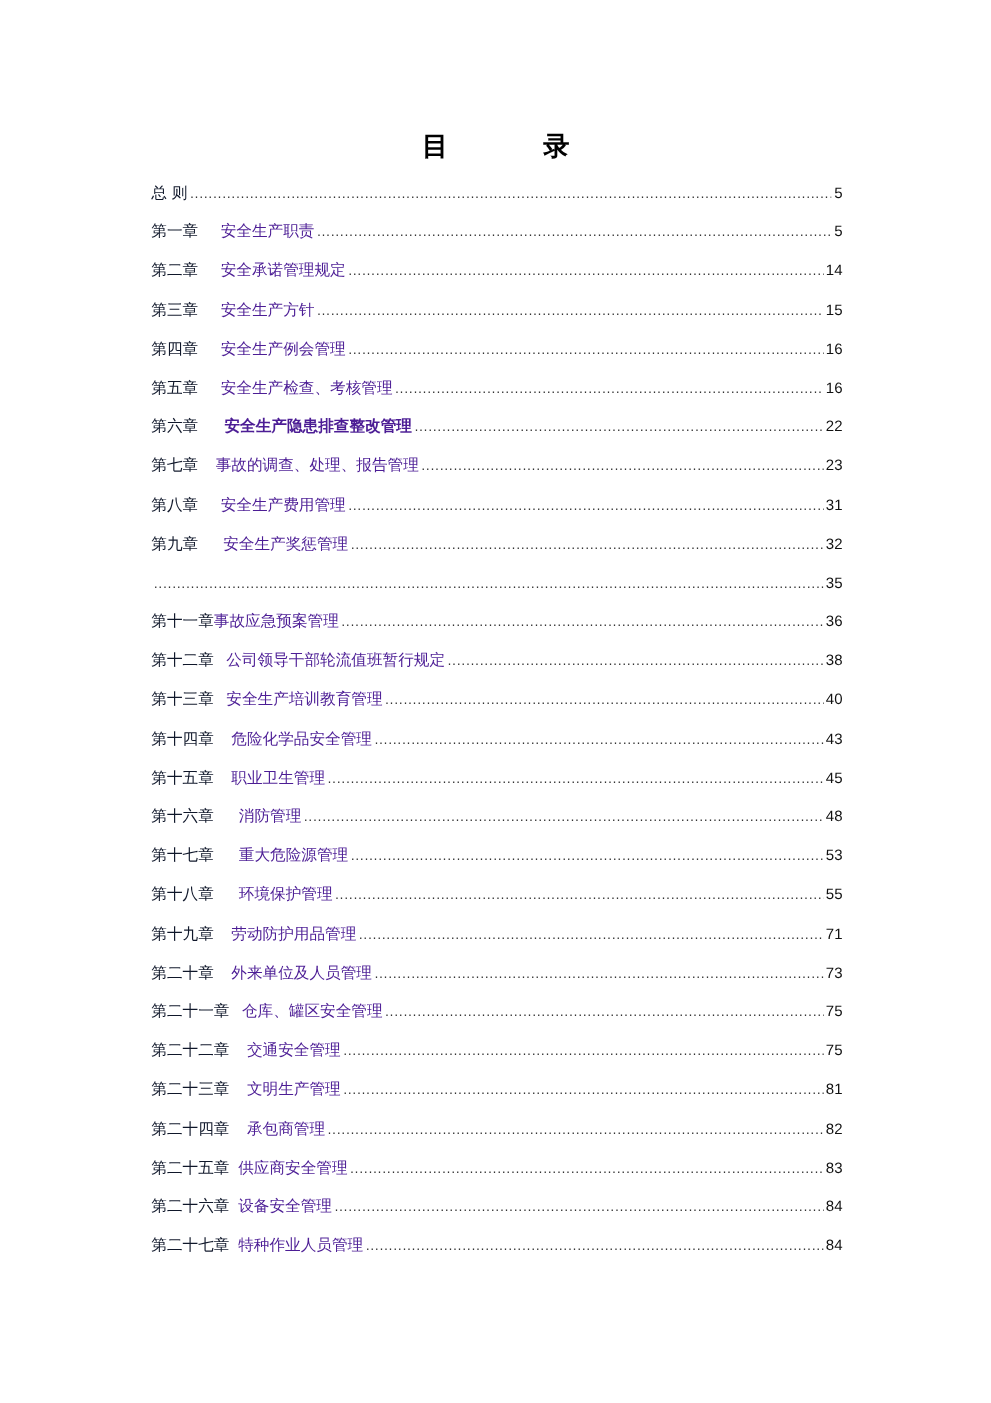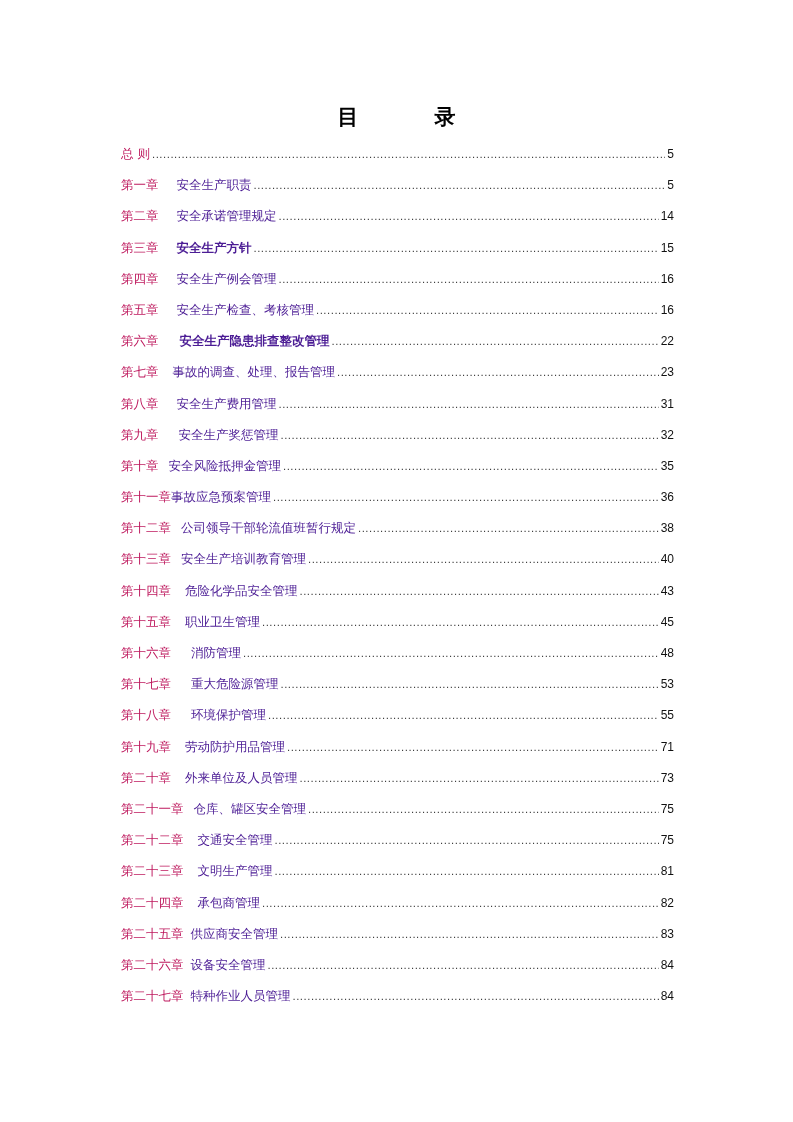--- a/index.html
+++ b/index.html
@@ -56,21 +56,21 @@
       font-size: 12.5px;
       white-space: nowrap;
       cursor: pointer;
     }
     .toc-label {
       flex: 0 0 auto;
       color: #222;
     }
     .toc-chapter {
       display: inline-block;
-      color: #be185d;
+      color: #0f172a;
     }
     .toc-name {
       display: inline-block;
       color: #4c1d95;
     }
     .toc-leader {
       flex: 1 1 auto;
       overflow: hidden;
       margin: 0 2px;
       color: #333;
@@ -106,21 +106,21 @@
         <span class="toc-label"><span class="toc-chapter">第一章</span><span class="toc-name" style="margin-left: 18px;">安全生产职责</span></span>
         <span class="toc-leader"></span>
         <span class="toc-page">5</span>
       </li>
       <li class="toc-row">
         <span class="toc-label"><span class="toc-chapter">第二章</span><span class="toc-name" style="margin-left: 18px;">安全承诺管理规定</span></span>
         <span class="toc-leader"></span>
         <span class="toc-page">14</span>
       </li>
       <li class="toc-row">
-        <span class="toc-label"><span class="toc-chapter">第三章</span><span class="toc-name" style="margin-left: 18px; font-weight: bold;">安全生产方针</span></span>
+        <span class="toc-label"><span class="toc-chapter">第三章</span><span class="toc-name" style="margin-left: 18px;">安全生产方针</span></span>
         <span class="toc-leader"></span>
         <span class="toc-page">15</span>
       </li>
       <li class="toc-row">
         <span class="toc-label"><span class="toc-chapter">第四章</span><span class="toc-name" style="margin-left: 18px;">安全生产例会管理</span></span>
         <span class="toc-leader"></span>
         <span class="toc-page">16</span>
       </li>
       <li class="toc-row">
         <span class="toc-label"><span class="toc-chapter">第五章</span><span class="toc-name" style="margin-left: 18px;">安全生产检查、考核管理</span></span>
@@ -141,21 +141,20 @@
         <span class="toc-label"><span class="toc-chapter">第八章</span><span class="toc-name" style="margin-left: 18px;">安全生产费用管理</span></span>
         <span class="toc-leader"></span>
         <span class="toc-page">31</span>
       </li>
       <li class="toc-row">
         <span class="toc-label"><span class="toc-chapter">第九章</span><span class="toc-name" style="margin-left: 20px;">安全生产奖惩管理</span></span>
         <span class="toc-leader"></span>
         <span class="toc-page">32</span>
       </li>
       <li class="toc-row">
-        <span class="toc-label"><span class="toc-chapter">第十章</span><span class="toc-name" style="margin-left: 10px;">安全风险抵押金管理</span></span>
         <span class="toc-leader"></span>
         <span class="toc-page">35</span>
       </li>
       <li class="toc-row">
         <span class="toc-label"><span class="toc-chapter">第十一章</span><span class="toc-name" style="margin-left: 0;">事故应急预案管理</span></span>
         <span class="toc-leader"></span>
         <span class="toc-page">36</span>
       </li>
       <li class="toc-row">
         <span class="toc-label"><span class="toc-chapter">第十二章</span><span class="toc-name" style="margin-left: 10px;">公司领导干部轮流值班暂行规定</span></span>

